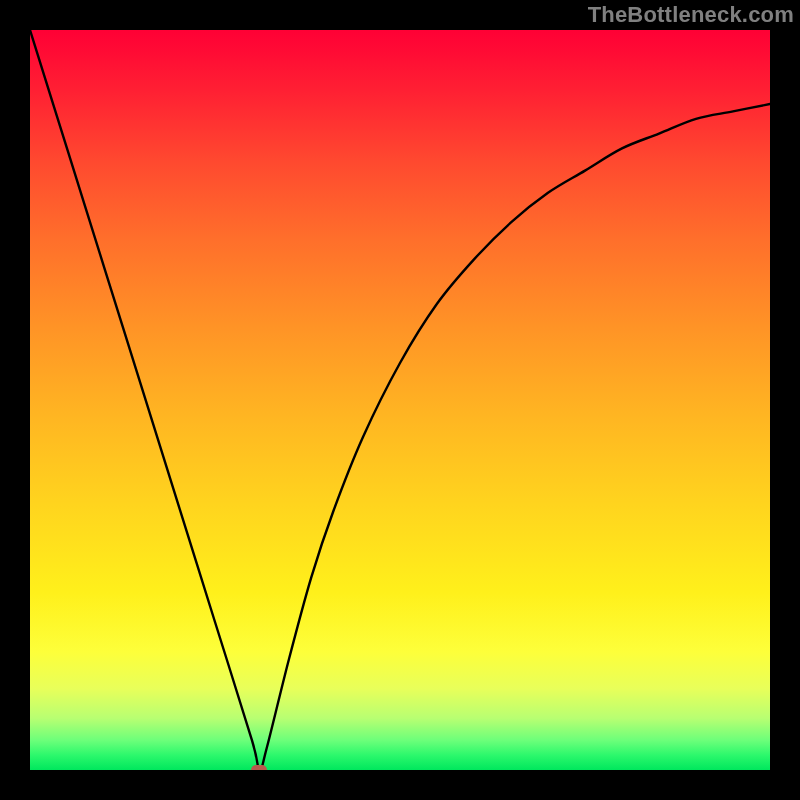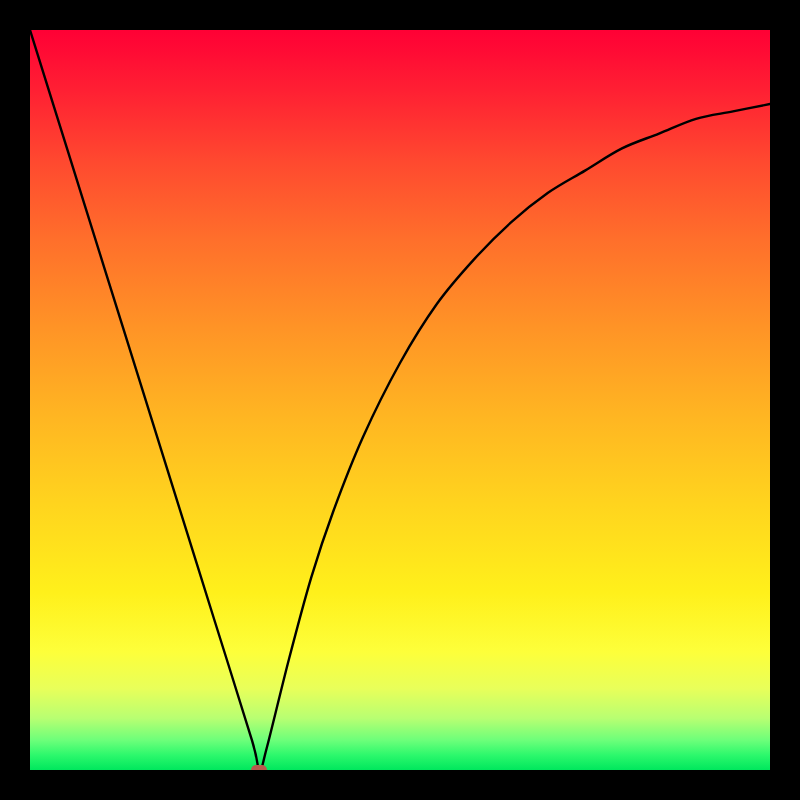--- a/index.html
+++ b/index.html
@@ -60,20 +60,21 @@
     font-weight: 600;
     color: #808080;
     letter-spacing: 0.2px;
     user-select: none;
   }
 </style>
 </head>
 <body>
 
 <div class="frame">
+  <div class="watermark">TheBottleneck.com</div>
   <div class="plot">
     <div class="gradient"></div>
     <svg class="curve" viewBox="0 0 740 740" preserveAspectRatio="none">
       <path id="curve-path" d="M 0.00 0.00 C 6.17 19.73, 24.67 78.93, 37.00 118.40 C 49.33 157.87, 61.67 197.33, 74.00 236.80 C 86.33 276.27, 98.67 315.73, 111.00 355.20 C 123.33 394.67, 135.67 434.13, 148.00 473.60 C 160.33 513.07, 172.67 552.53, 185.00 592.00 C 197.33 631.47, 214.60 685.73, 222.00 710.40 C 229.40 735.07, 226.93 738.77, 229.40 740.00 C 231.87 741.23, 231.87 736.30, 236.80 717.80 C 241.73 699.30, 251.60 657.37, 259.00 629.00 C 266.40 600.63, 273.80 572.27, 281.20 547.60 C 288.60 522.93, 294.77 504.43, 303.40 481.00 C 312.03 457.57, 321.90 431.67, 333.00 407.00 C 344.10 382.33, 357.67 355.20, 370.00 333.00 C 382.33 310.80, 394.67 291.07, 407.00 273.80 C 419.33 256.53, 431.67 242.97, 444.00 229.40 C 456.33 215.83, 468.67 203.50, 481.00 192.40 C 493.33 181.30, 505.67 171.43, 518.00 162.80 C 530.33 154.17, 542.67 148.00, 555.00 140.60 C 567.33 133.20, 579.67 124.57, 592.00 118.40 C 604.33 112.23, 616.67 108.53, 629.00 103.60 C 641.33 98.67, 653.67 92.50, 666.00 88.80 C 678.33 85.10, 690.67 83.87, 703.00 81.40 C 715.33 78.93, 733.83 75.23, 740.00 74.00" fill="none" stroke="#000" stroke-width="2.4" stroke-linecap="round" stroke-linejoin="round"></path>
     </svg>
     <div id="marker" class="marker" style="left: 229.4px; top: 740px; background: rgb(184, 90, 77);"></div>
   </div>
 </div>
 
 </body></html>

